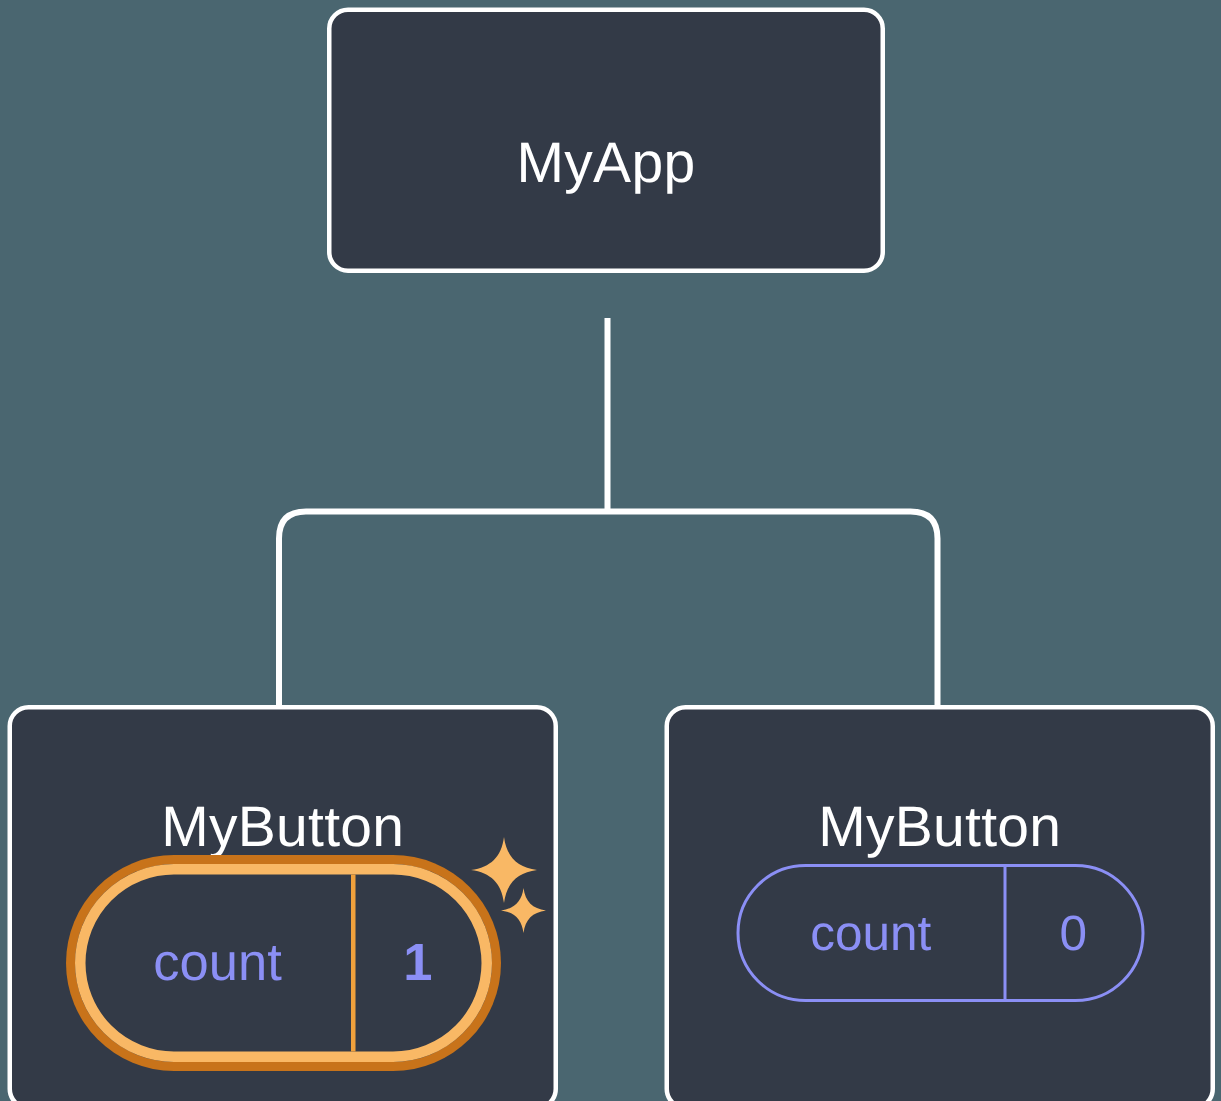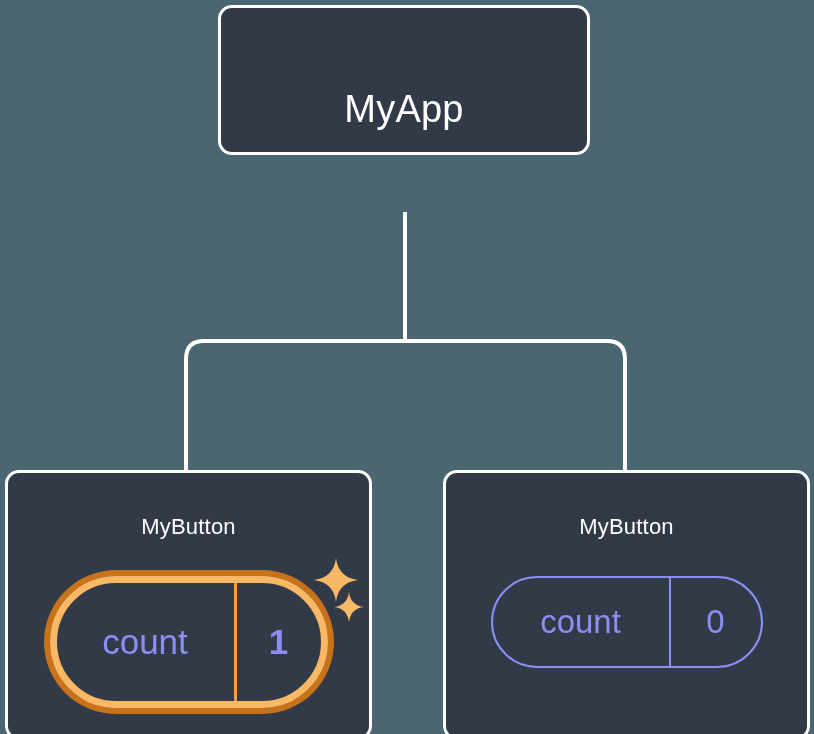--- a/index.html
+++ b/index.html
@@ -35,21 +35,21 @@
     position: absolute;
     box-sizing: border-box;
     background: #333a47;
     border: 3px solid #ffffff;
     border-radius: 14px;
   }
   .node-root {
     left: 218px;
     top: 5px;
     width: 372px;
-    height: 150px;
+    height: 177px;
   }
   .node-child-left {
     left: 5px;
     top: 470px;
     width: 367px;
     height: 270px;
   }
   .node-child-right {
     left: 443px;
     top: 470px;
@@ -66,22 +66,22 @@
     font-weight: 400;
     letter-spacing: 0.2px;
     white-space: nowrap;
   }
   .node-root .node-title {
     top: 80px;
     font-size: 38px;
   }
   .node-child-left .node-title,
   .node-child-right .node-title {
-    top: 41px;
-    font-size: 22px;
+    top: 58px;
+    font-size: 38px;
   }
 
   
   .pill-wrap {
     position: absolute;
     left: 0;
     right: 0;
     top: 103px;
     display: flex;
     justify-content: center;

